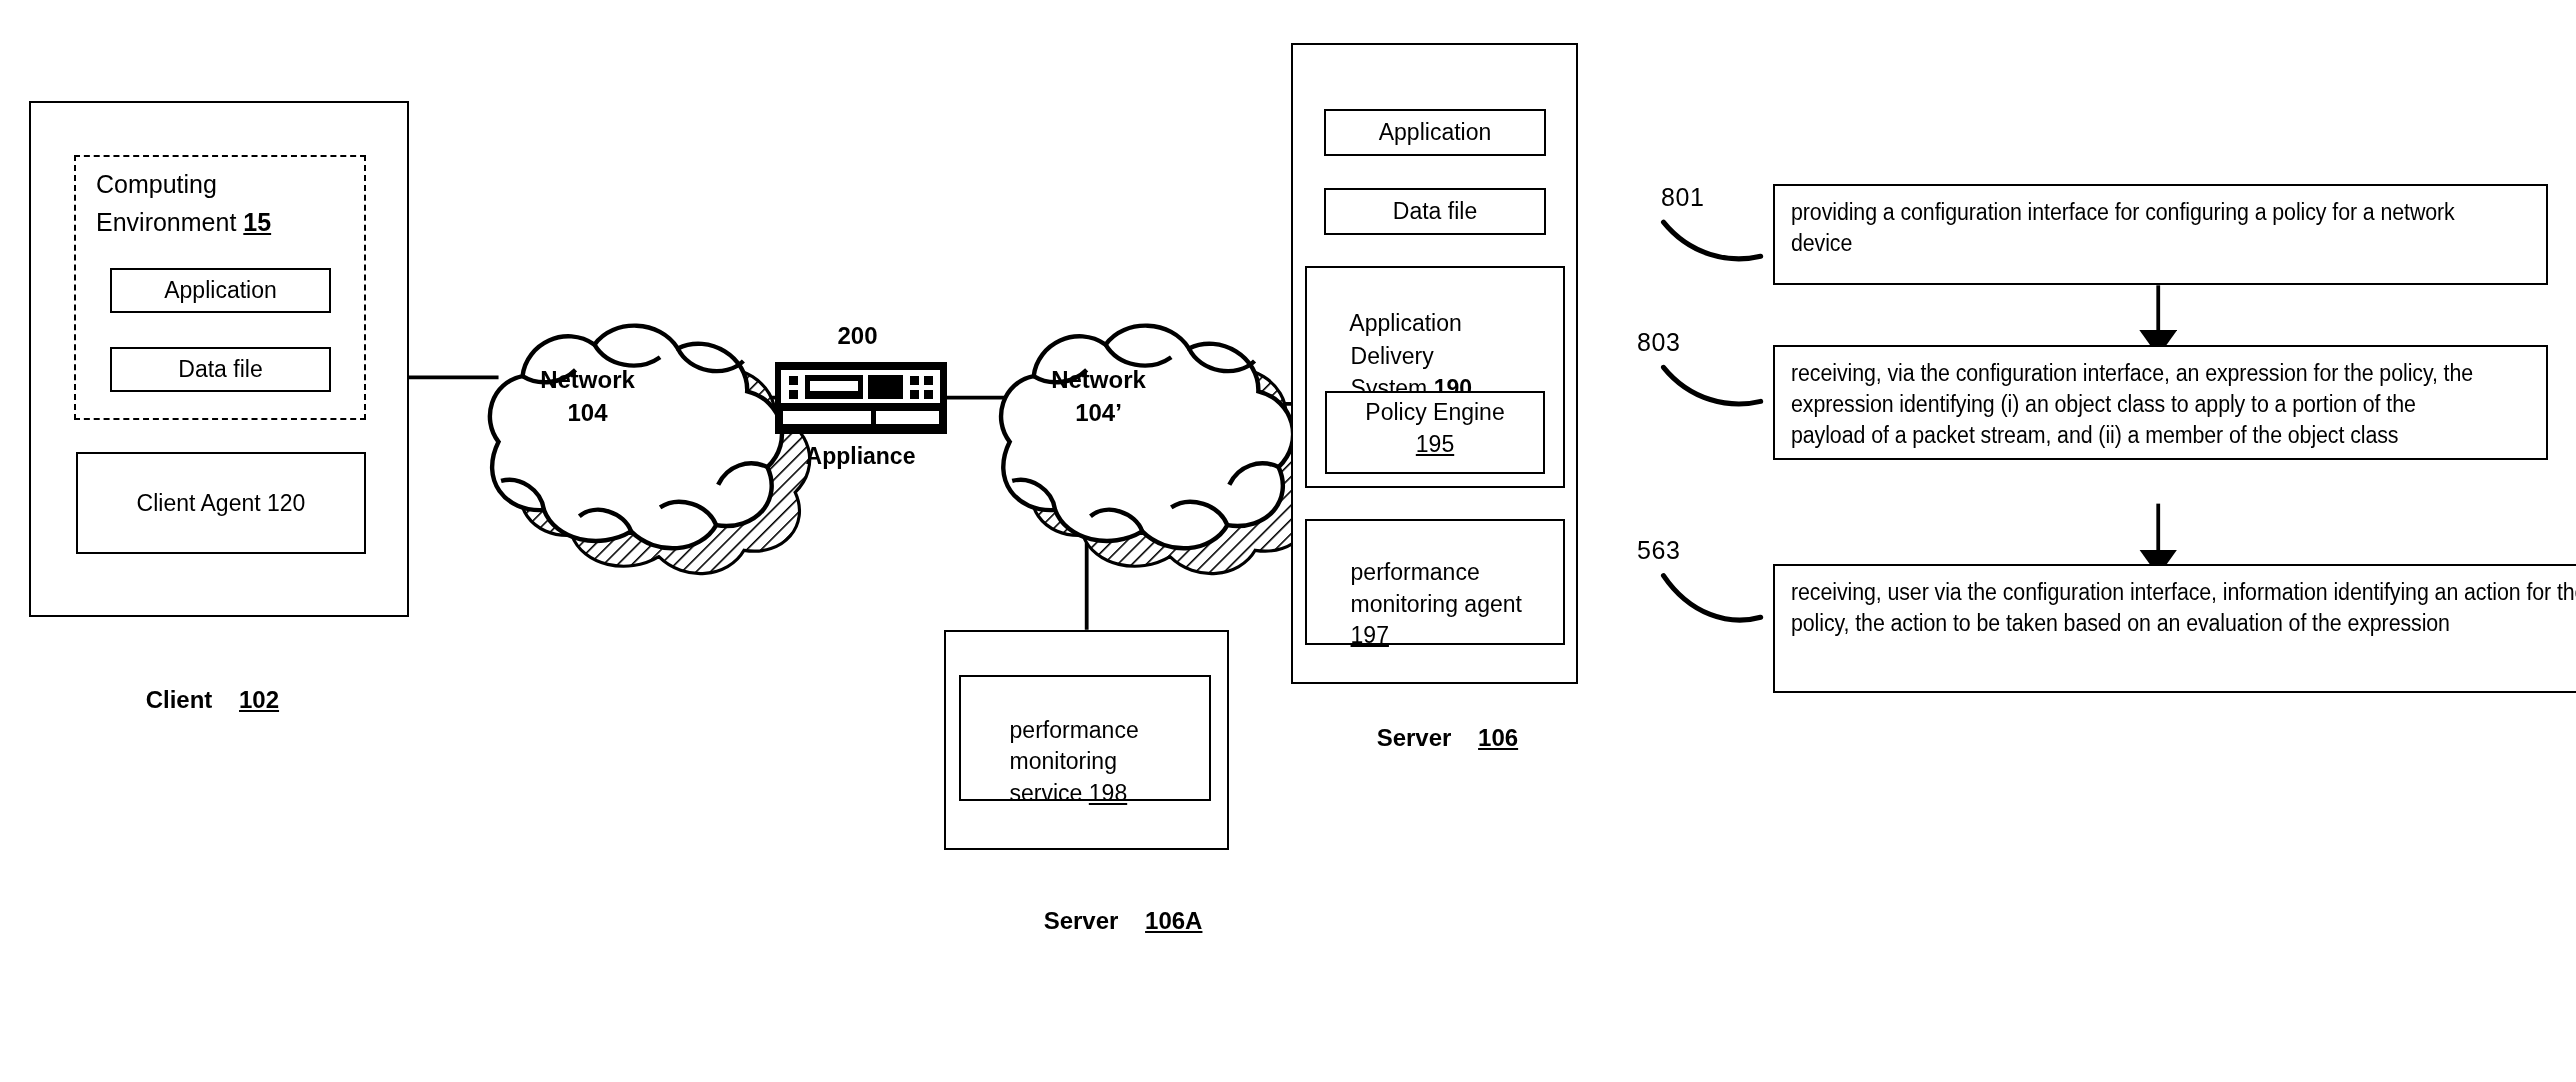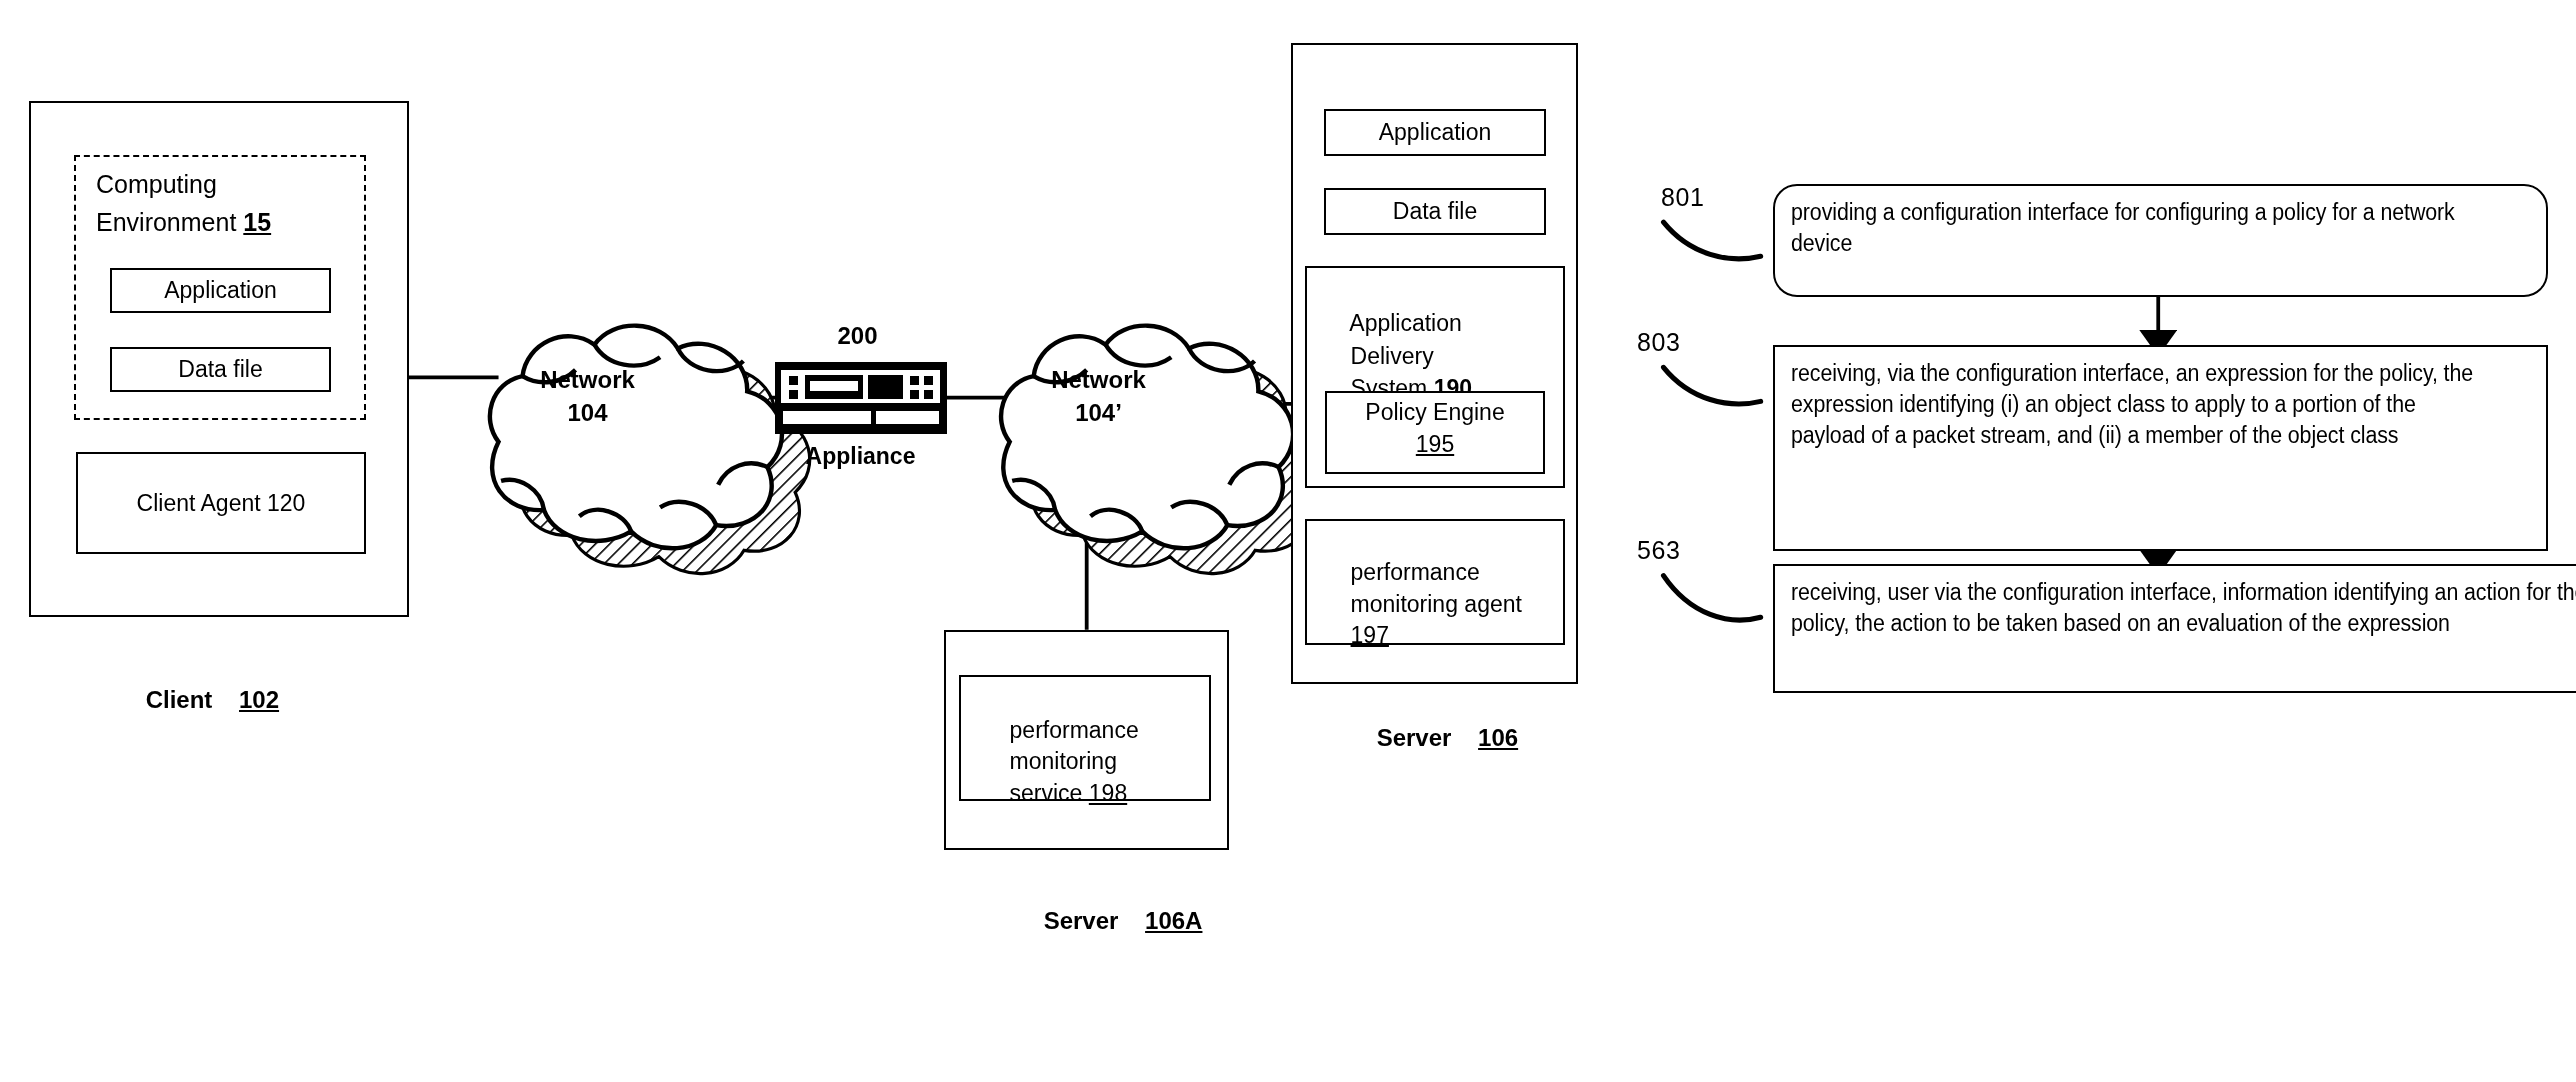--- a/index.html
+++ b/index.html
@@ -313,28 +313,28 @@
     <span>service</span><span> </span><span class="u">198</span>
   </div>
 
   <div class="lbl t38 b" style="left:1017px; top:877px;">
     <span>Server</span><span>    </span><span class="u">106A</span>
   </div>
 
   <div class="refnum" style="left:1637px; top:183px;margin-left:24px;">
     <span>801</span>
   </div>
-  <div class="fbox" style="left:1773px; top:184px; width:775px; height:113px;border-radius:24px;">
+  <div class="fbox" style="left:1773px; top:184px; width:775px; height:101px;">
     <div class="ftext">providing a configuration interface for configuring a policy for a network device</div>
   </div>
 
   <div class="refnum" style="left:1637px; top:328px;">
     <span>803</span>
   </div>
-  <div class="fbox" style="left:1773px; top:345px; width:775px; height:206px;">
+  <div class="fbox" style="left:1773px; top:345px; width:775px; height:115px;">
     <div class="ftext">receiving, via the configuration interface, an expression for the policy, the expression identifying (i) an object class to apply to a portion of the payload of a packet stream, and (ii) a member of the object class</div>
   </div>
 
   <div class="refnum" style="left:1637px; top:536px;">
     <span>563</span>
   </div>
   <div class="fbox" style="left:1773px; top:564px; width:923px; height:129px;">
     <div class="ftext">receiving, user via the configuration interface, information identifying an action for the policy, the action to be taken based on an evaluation of the expression</div>
   </div>
 

